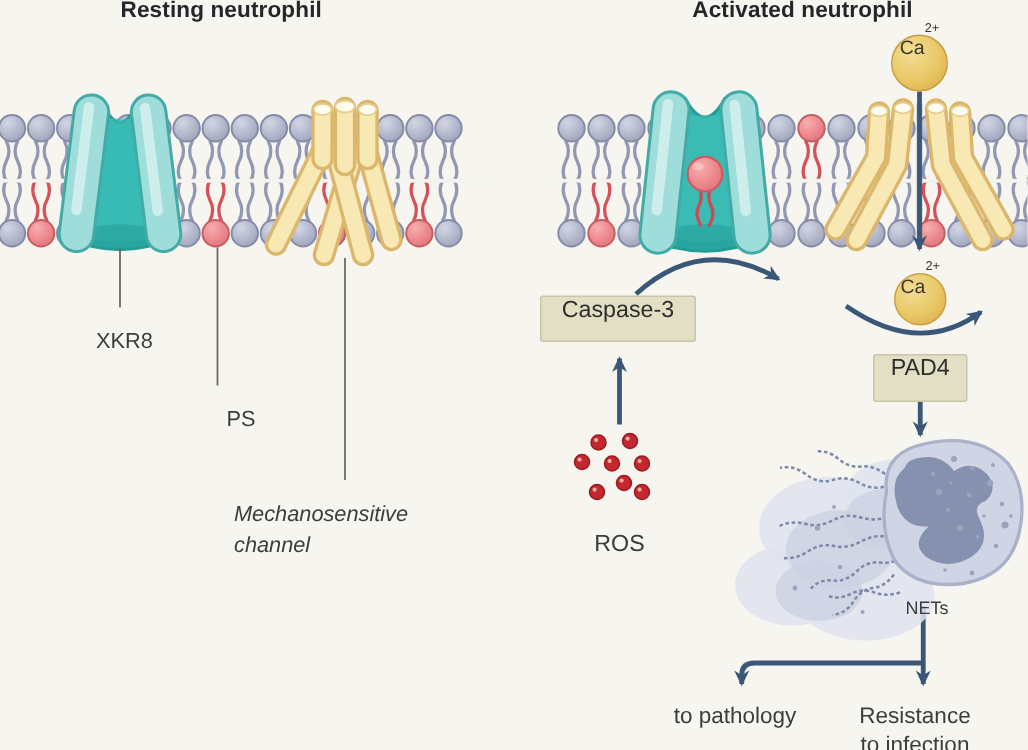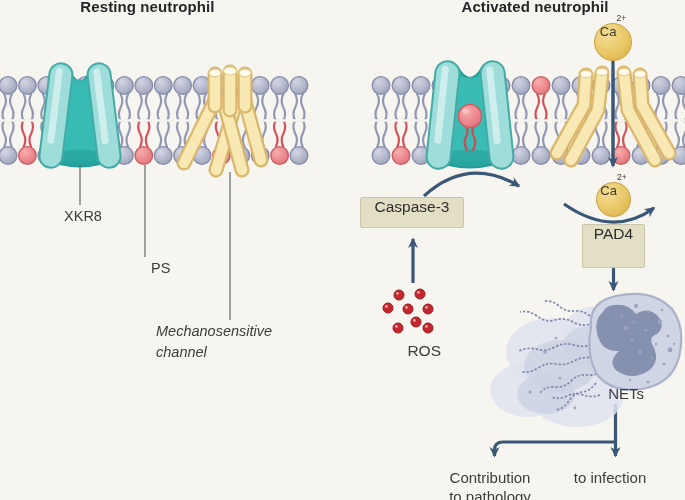--- a/index.html
+++ b/index.html
@@ -9,23 +9,23 @@
     font-family:"Liberation Sans","DejaVu Sans",sans-serif;
     -webkit-font-smoothing:antialiased;
   }
   #scene{position:absolute;left:0;top:0;}
   .abs{position:absolute;}
   .panel-title{
     font-size:15px;font-weight:bold;color:#26262a;text-align:center;
     letter-spacing:0.1px;
   }
   .diagram-label{
-    font-size:14.5px;color:#3c3c3c;line-height:21px;white-space:pre-line;
-  }
-  .center{text-align:right;}
+    font-size:14.5px;color:#3c3c3c;line-height:21px;white-space:pre-line;margin-top:12px;
+  }
+  .center{text-align:center;}
   .enzyme-box{
     background:#e3dfc5;border:1px solid #c9c5a9;border-radius:2px;
     display:flex;align-items:flex-start;justify-content:center;
     font-size:15.5px;color:#2e2e2e;box-sizing:border-box;
   }
   .ion-badge{
     border-radius:50%;
     background:radial-gradient(circle at 35% 30%, #f3dd96 0%, #e8c765 55%, #d9a943 100%);
     border:1.5px solid #c99f42;
     display:flex;justify-content:center;
@@ -415,35 +415,35 @@
 <div class="abs panel-title" style="left:427px;top:-2px;width:216px;">Activated neutrophil</div>
 
 <div class="abs diagram-label" style="left:57px;top:206px;width:52px;text-align:center;">XKR8</div>
 <div class="abs diagram-label" style="left:151px;top:258px;">PS</div>
 <div class="abs diagram-label" style="left:156px;top:321px;width:160px;font-style:italic;">Mechanosensitive
 channel</div>
 
 <div class="abs enzyme-box" style="left:360px;top:197px;width:104px;height:31px;">
   <span>Caspase-3</span>
 </div>
-<div class="abs enzyme-box" style="left:582px;top:224px;width:63px;height:44px;">
+<div class="abs enzyme-box" style="left:582px;top:236px;width:63px;height:32px;">
   <span>PAD4</span>
 </div>
 
 <div class="abs ion-badge" style="left:594px;top:23px;width:38px;height:38px;">
   <span>Ca</span>
     <sup>2+</sup>
 </div>
 <div class="abs ion-badge" style="left:596px;top:182px;width:35px;height:35px;">
   <span>Ca</span>
     <sup>2+</sup>
 </div>
 
 <div class="abs diagram-label center" style="left:385px;top:340px;width:56px;font-size:15.5px;">ROS</div>
-<div class="abs diagram-label center" style="left:592px;top:383px;width:52px;font-size:15px;">NETs</div>
+<div class="abs diagram-label center" style="left:592px;top:383px;width:52px;font-size:12px;">NETs</div>
 
 <div class="abs outcome-label" style="left:428px;top:468px;width:124px;">
-  <div>Contribution</div>
   <div>to pathology</div>
 </div>
 <div class="abs outcome-label" style="left:548px;top:468px;width:124px;">
+  <div>Resistance</div>
   <div>to infection</div>
 </div>
 
 </body></html>

